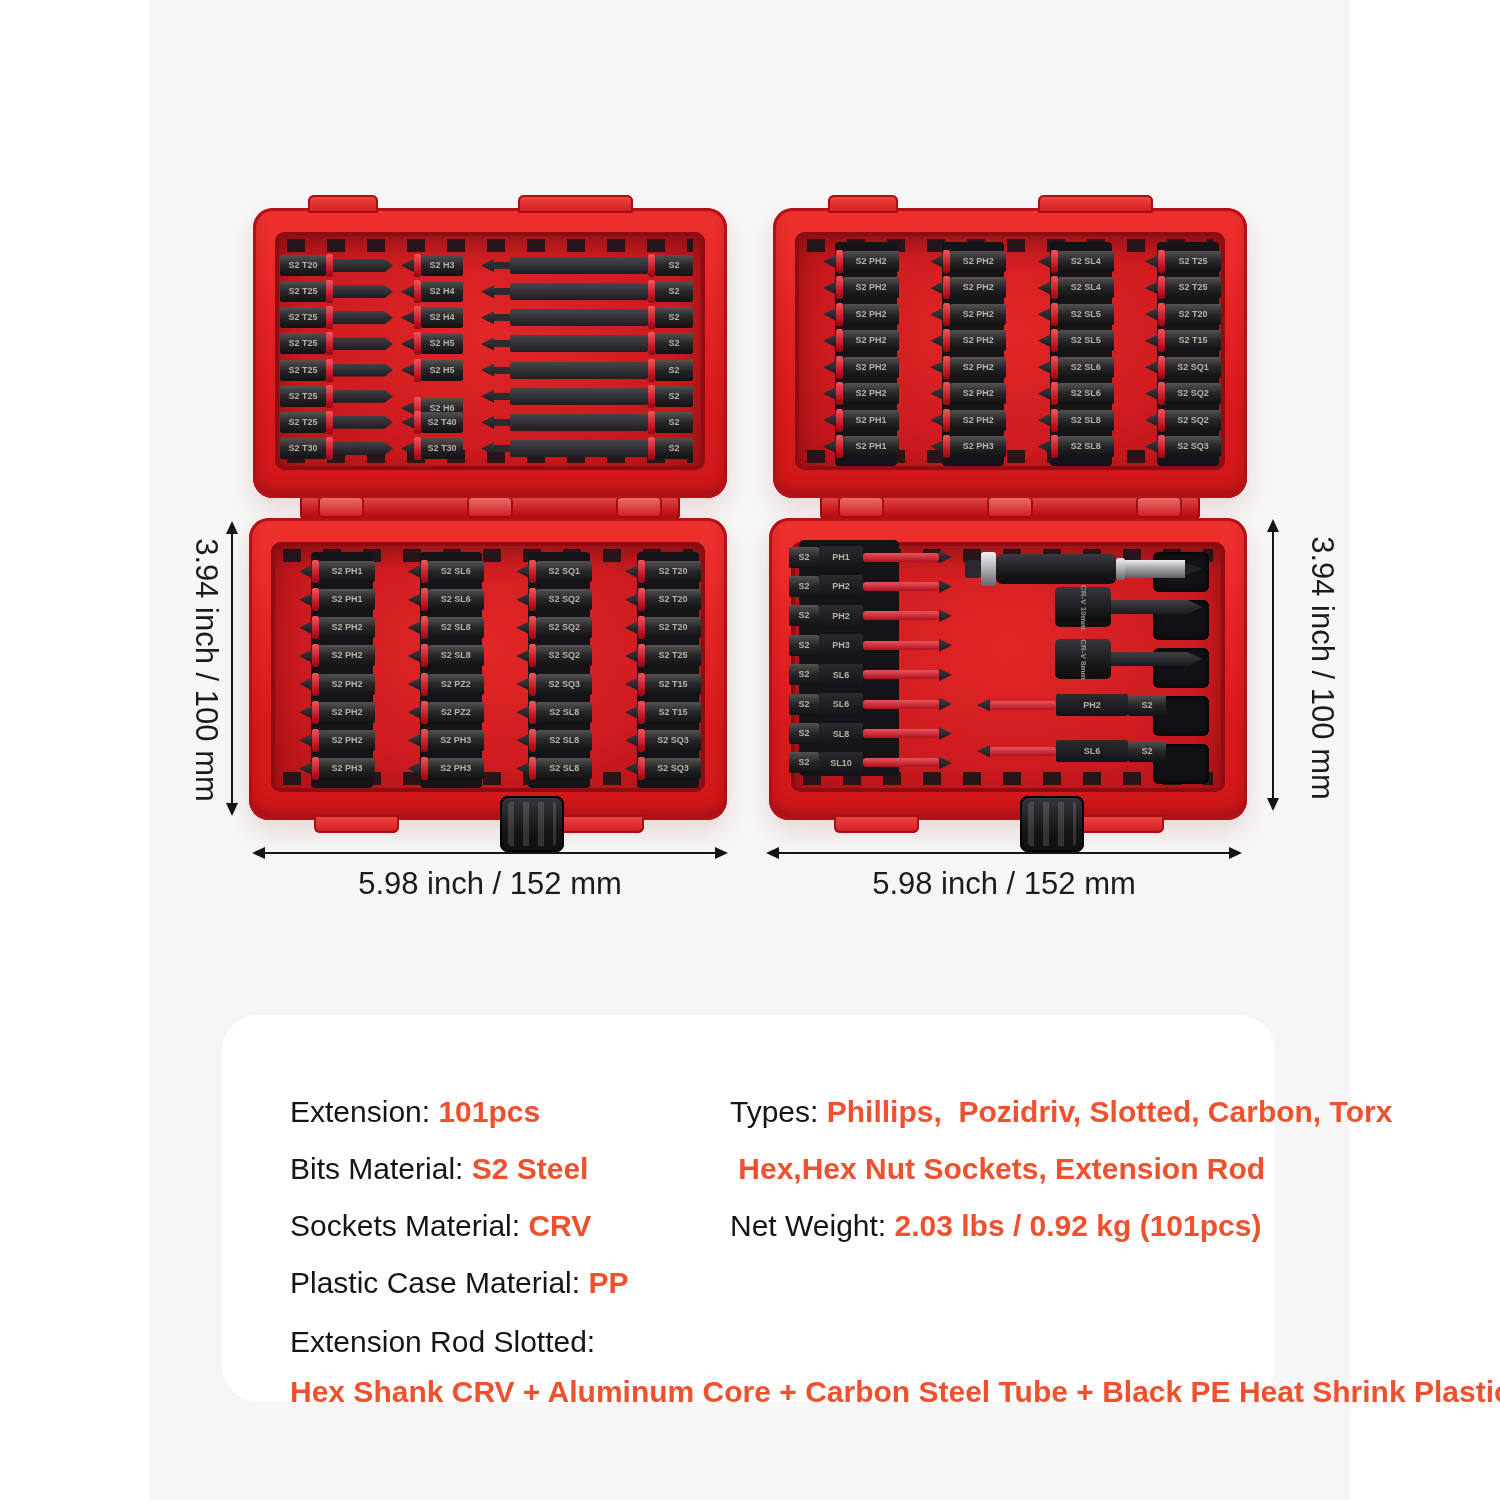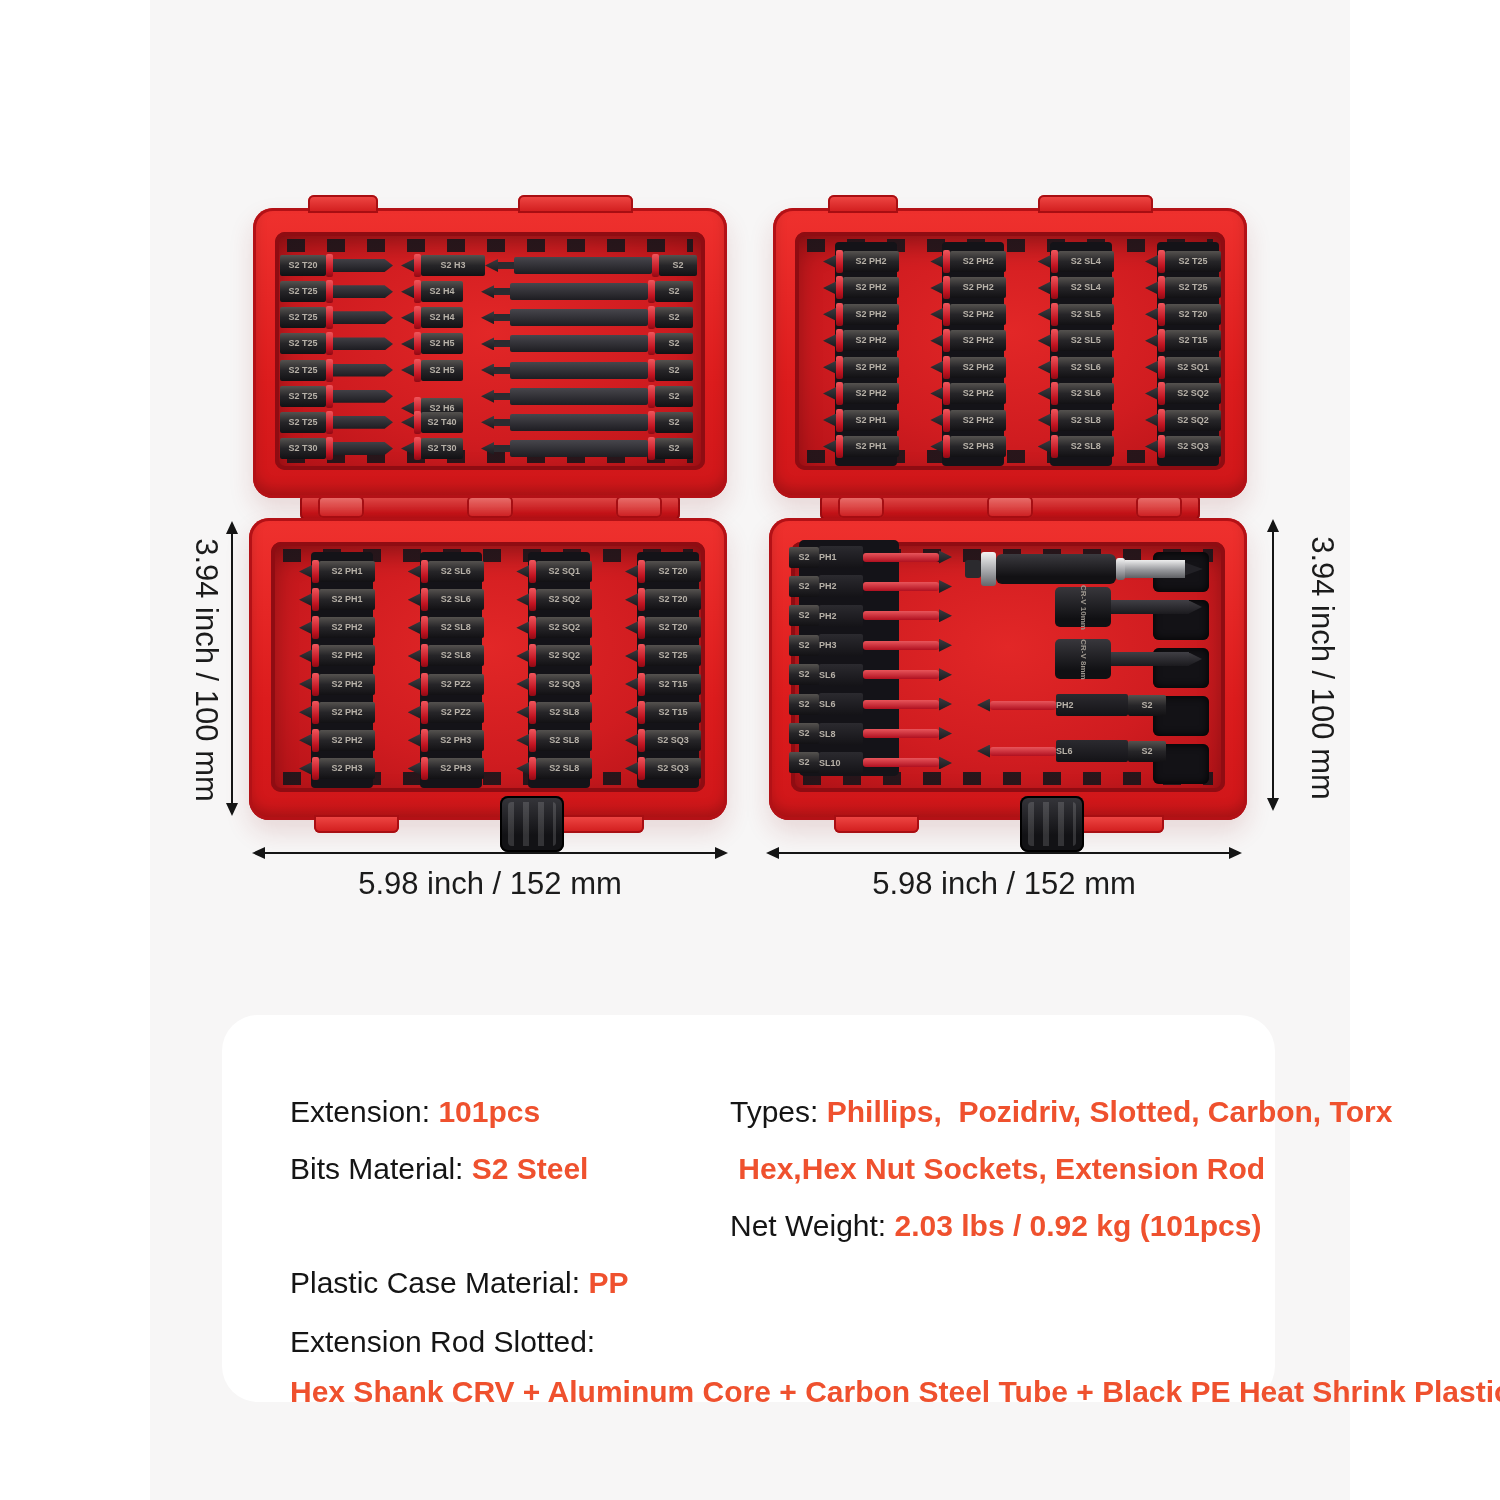--- a/index.html
+++ b/index.html
@@ -44,21 +44,21 @@
       clip-path:polygon(100% 0,100% 100%,0 50%);flex:0 0 auto;}
   .tipR{width:13px;height:13px;background:linear-gradient(180deg,#3c3b40,#1b1a1e);
       clip-path:polygon(0 0,100% 50%,0 100%);flex:0 0 auto;}
   .shaftR{width:60px;height:13px;background:linear-gradient(180deg,#414046,#1d1c21);
       clip-path:polygon(0 0,86% 0,100% 50%,86% 100%,0 100%);flex:0 0 auto;}
   .neck{width:16px;height:7px;background:#2c2b30;flex:0 0 auto;}
   .longbody{width:138px;height:17px;background:linear-gradient(180deg,#47464c,#1e1d22);
       border-radius:2px;flex:0 0 auto;}
   .redshaft{height:9px;background:linear-gradient(180deg,#e8555b,#b01020);border-radius:3px;flex:0 0 auto;}
   .holderb{height:22px;background:linear-gradient(180deg,#2b2a2f,#141317);color:#b7b1a8;
-      font-size:9px;line-height:22px;text-align:left;border-radius:2px;flex:0 0 auto;}
+      font-size:9px;line-height:22px;text-align:center;border-radius:2px;flex:0 0 auto;}
 
   
   .lid-rows{position:absolute;left:27px;top:46px;right:34px;bottom:38px;
       display:flex;flex-direction:column;justify-content:space-between;}
   .lid-row{display:flex;align-items:center;height:23px;}
   .sp{flex:1 1 auto;}
 
   
   .cols{position:absolute;left:26px;top:42px;right:26px;bottom:40px;
       display:flex;justify-content:space-between;}
@@ -129,21 +129,21 @@
     <div class="lid-rows" id="left-lid-rows">
         <div class="lid-row">
           <div class="bit">
             <div class="shankb" style="width: 46px;">S2 T20</div>
             <div class="band"></div>
             <div class="shaftR"></div>
           </div>
           <div class="bit" style="margin-left: 8px;">
             <div class="tipL"></div>
             <div class="band"></div>
-            <div class="shankb" style="width: 64px; text-align: center;">S2 H3</div>
+            <div class="shankb" style="width: 42px; text-align: center;">S2 H3</div>
           </div>
           <div class="sp"></div>
           <div class="bit">
             <div class="tipL"></div>
             <div class="neck"></div>
             <div class="longbody"></div>
             <div class="band"></div>
             <div class="shankb" style="width: 38px;">S2</div>
           </div>
         </div>
@@ -769,20 +769,21 @@
 
   <div class="hline" style="left:258px;top:852px;width:464px;"></div>
   <div class="dim-label" style="left:290px;top:866px;width:400px;">5.98 inch / 152 mm</div>
 
   <div class="hline" style="left:772px;top:852px;width:464px;"></div>
   <div class="dim-label" style="left:804px;top:866px;width:400px;">5.98 inch / 152 mm</div>
 
   <div class="spec-card">
     <p class="spec-line" style="left:68px;top:50px;"><span class="k">Extension: </span><span class="v">101pcs</span></p>
     <p class="spec-line" style="left:68px;top:107px;"><span class="k">Bits Material: </span><span class="v">S2 Steel</span></p>
+    <p class="spec-line" style="left:68px;top:164px;"><span class="k">Sockets Material: </span><span class="v">CRV</span></p>
     <p class="spec-line" style="left:68px;top:221px;"><span class="k">Plastic Case Material: </span><span class="v">PP</span></p>
     <p class="spec-line" style="left:68px;top:280px;"><span class="k">Extension Rod Slotted:</span><span class="v"></span></p>
     <p class="spec-line" style="left:68px;top:330px;"><span class="v">Hex Shank CRV + Aluminum Core + Carbon Steel Tube + Black PE Heat Shrink Plastic</span></p>
 
     <p class="spec-line" style="left:508px;top:50px;"><span class="k">Types: </span><span class="v">Phillips,  Pozidriv, Slotted, Carbon, Torx</span></p>
     <p class="spec-line" style="left:508px;top:107px;"><span class="k"></span><span class="v"> Hex,Hex Nut Sockets, Extension Rod</span></p>
     <p class="spec-line" style="left:508px;top:164px;"><span class="k">Net Weight: </span><span class="v">2.03 lbs / 0.92 kg (101pcs)</span></p>
   </div>
 </div>
 

